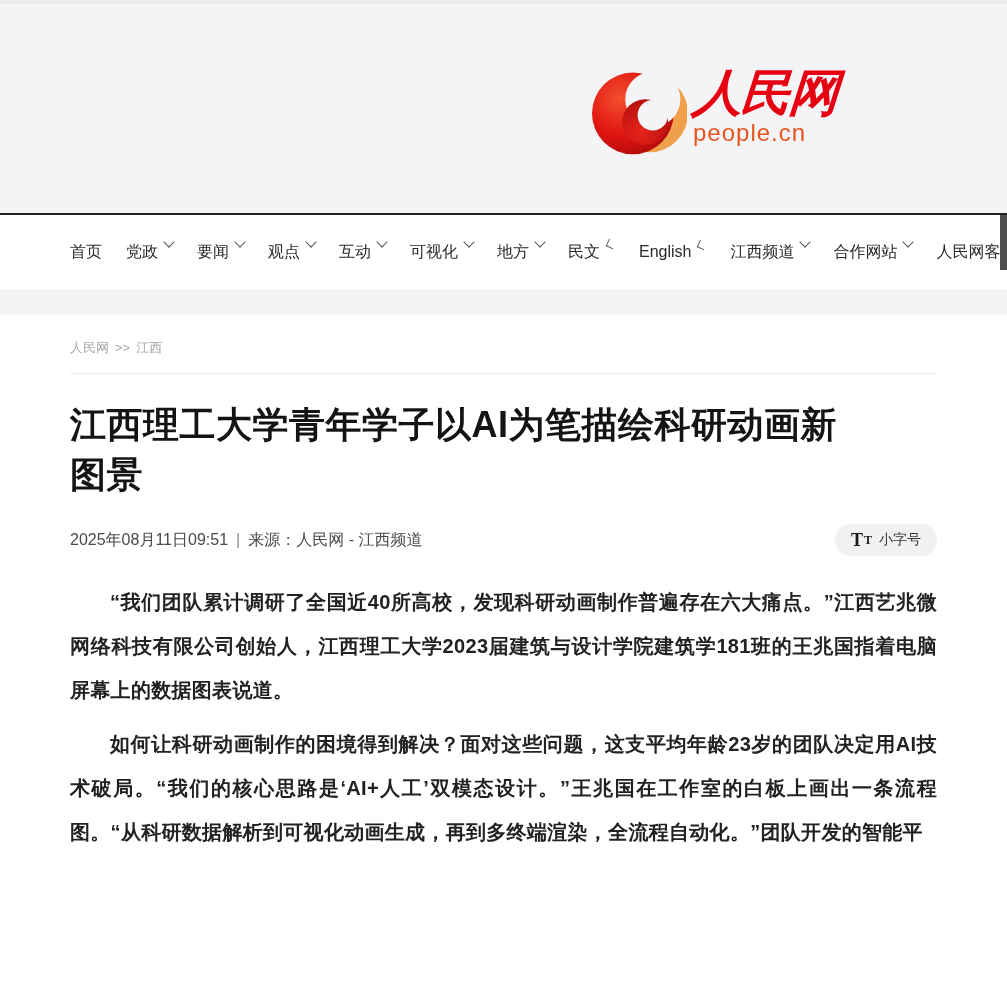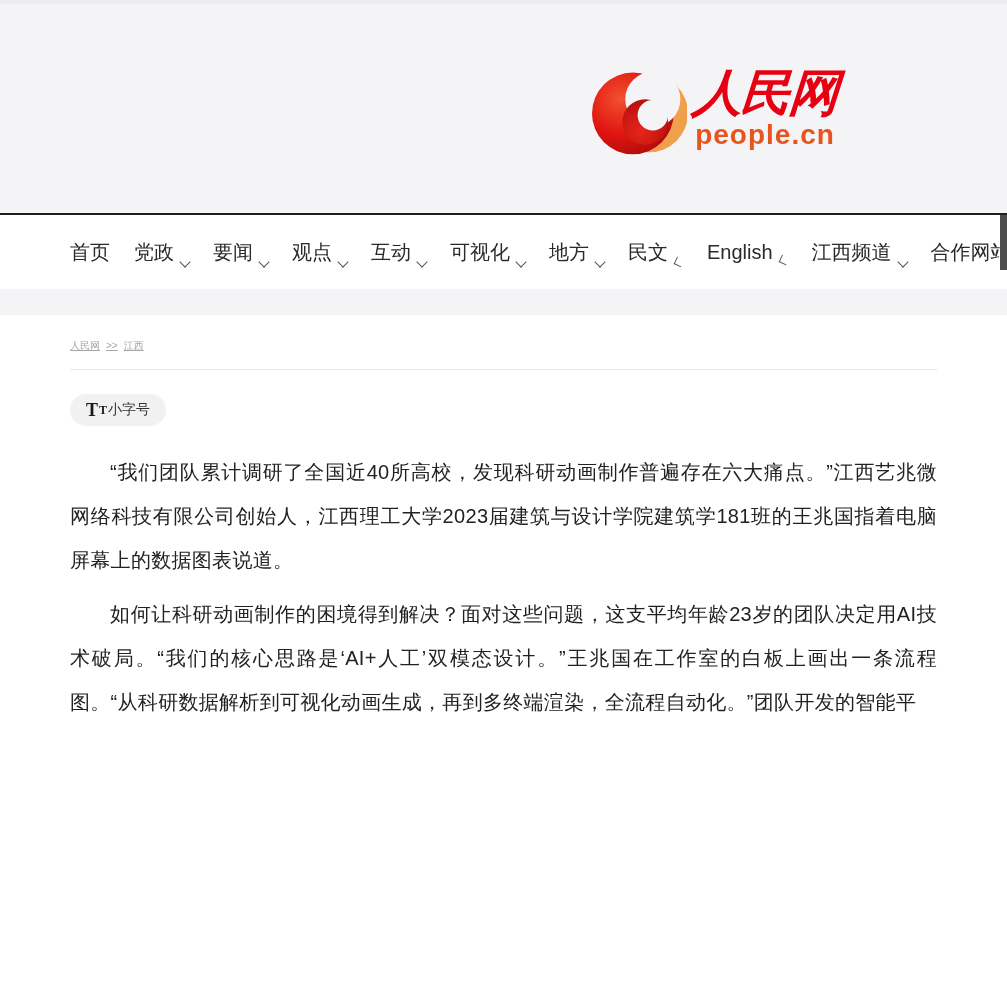--- a/index.html
+++ b/index.html
@@ -16,73 +16,73 @@
     height:209px; background:#f4f4f6; position:relative;
   }
   .logo { position:absolute; left:592px; top:60px; display:flex; align-items:flex-start; }
   .logo-globe { width:95px; height:95px; }
   .logo-text { display:flex; flex-direction:column; margin-left:6px; margin-top:2px; }
   .logo-cn {
     font-size:50px; font-weight:900; color:#e60012; letter-spacing:-2px;
     transform:skewX(-4deg); line-height:1.1; font-style:italic;
   }
   .logo-en {
-    font-size:28px; font-weight:700; color:#e8541e; letter-spacing:1px;
-    margin-top:-2px; text-align:center;
+    font-size:24px; font-weight:400; color:#e8541e; letter-spacing:1px;
+    margin-top:-2px; text-align:left;
   }
   .nav-border { height:2px; background:#1f1f1f; }
   
   .nav {
     height:74px; background:#ffffff; display:flex; align-items:center;
     padding-left:70px; gap:24px; white-space:nowrap; overflow:hidden;
     width:1007px;
   }
   .nav-item {
-    font-size:20px; color:#2a2a2a; text-decoration:none; display:inline-flex;
-    align-items:flex-end; flex:0 0 auto; cursor:pointer;
+    font-size:16px; color:#2a2a2a; text-decoration:none; display:inline-flex;
+    align-items:flex-start; flex:0 0 auto; cursor:pointer;
   }
   .chev {
     display:inline-block; width:8px; height:8px;
     border-right:1.6px solid #555; border-bottom:1.6px solid #555;
     transform:rotate(45deg); margin-left:7px; margin-top:-4px;
   }
   .ext {
     display:inline-block; width:8px; height:8px;
     border-left:1.6px solid #555; border-bottom:1.6px solid #555;
     transform:rotate(25deg); margin-left:7px; margin-top:-2px;
   }
   .gray-gap { height:26px; background:#f4f4f6; }
   
   .content { background:#fff; padding:0 70px; }
-  .breadcrumb { margin-top:24px; font-size:10px; color:#a6a6a6;text-decoration:underline; }
+  .breadcrumb { margin-top:24px; font-size:13px; color:#a6a6a6; }
   .breadcrumb a { color:#a6a6a6; text-decoration:none; cursor:pointer; }
   .crumb-sep { margin:0 6px; }
   .head-divider { border-bottom:1px solid #e8e8e8; margin-top:16px; }
   h1.article-title {
     margin-top:26px; font-size:36px; line-height:50px; font-weight:700;
     color:#141414; max-width:800px; letter-spacing:0.5px;
   }
   .meta-row {
     margin-top:24px; display:flex; align-items:center; justify-content:space-between;
   }
   .meta-left { font-size:16px; color:#4a4a4a; }
   .meta-sep { margin:0 8px; color:#8a8a8a; }
   .meta-left a { color:#4a4a4a; text-decoration:none; cursor:pointer; }
   .font-size-btn {
     border:none; background:#f1f1f2; border-radius:17px; height:32px;
     padding:0 16px; display:flex; align-items:center; cursor:pointer;
     font-family:"Liberation Sans", sans-serif;
   }
   .t-big { font-family:"Liberation Serif", serif; font-weight:700; font-size:18px; color:#1a1a1a; }
   .t-small { font-family:"Liberation Serif", serif; font-weight:700; font-size:12px; color:#1a1a1a; margin-left:1px; }
-  .font-size-label { font-size:14px; color:#333; margin-left:1px; }
+  .font-size-label { font-size:14px; color:#333; margin-left:7px; }
   .article-body { margin-top:24px; }
   .article-body p {
     font-size:20px; line-height:44px; color:#222; text-align:justify;
-    text-indent:2em; margin-bottom:10px; letter-spacing:0.3px;
+    text-indent:2em; margin-bottom:10px; letter-spacing:0.3px;font-weight:bold;
   }
   
   .scroll-thumb {
     position:absolute; right:0; top:215px; width:7px; height:55px;
     background:#4d4d4d; cursor:pointer;
   }
 </style>
 </head>
 <body>
 
@@ -169,22 +169,26 @@
 <div class="gray-gap"></div>
 
 <div class="content">
 
   <div class="breadcrumb">
     <a>人民网</a><span class="crumb-sep">&gt;&gt;</span><a>江西</a>
   </div>
 
   <div class="head-divider"></div>
 
+  <h1 class="article-title">江西理工大学青年学子以AI为笔描绘科研动画新图景</h1>
 
   <div class="meta-row">
+    <div class="meta-left">
+      <span>2025年08月11日09:51</span><span class="meta-sep">|</span><span>来源：</span><a>人民网 - 江西频道</a>
+    </div>
     <button class="font-size-btn">
       <span class="t-big">T</span>
         <span class="t-small">T</span>
       <span class="font-size-label">小字号</span>
     </button>
   </div>
 
   <div class="article-body">
     <p>“我们团队累计调研了全国近40所高校，发现科研动画制作普遍存在六大痛点。”江西艺兆微网络科技有限公司创始人，江西理工大学2023届建筑与设计学院建筑学181班的王兆国指着电脑屏幕上的数据图表说道。</p>
     <p>如何让科研动画制作的困境得到解决？面对这些问题，这支平均年龄23岁的团队决定用AI技术破局。“我们的核心思路是‘AI+人工’双模态设计。”王兆国在工作室的白板上画出一条流程图。“从科研数据解析到可视化动画生成，再到多终端渲染，全流程自动化。”团队开发的智能平</p>

